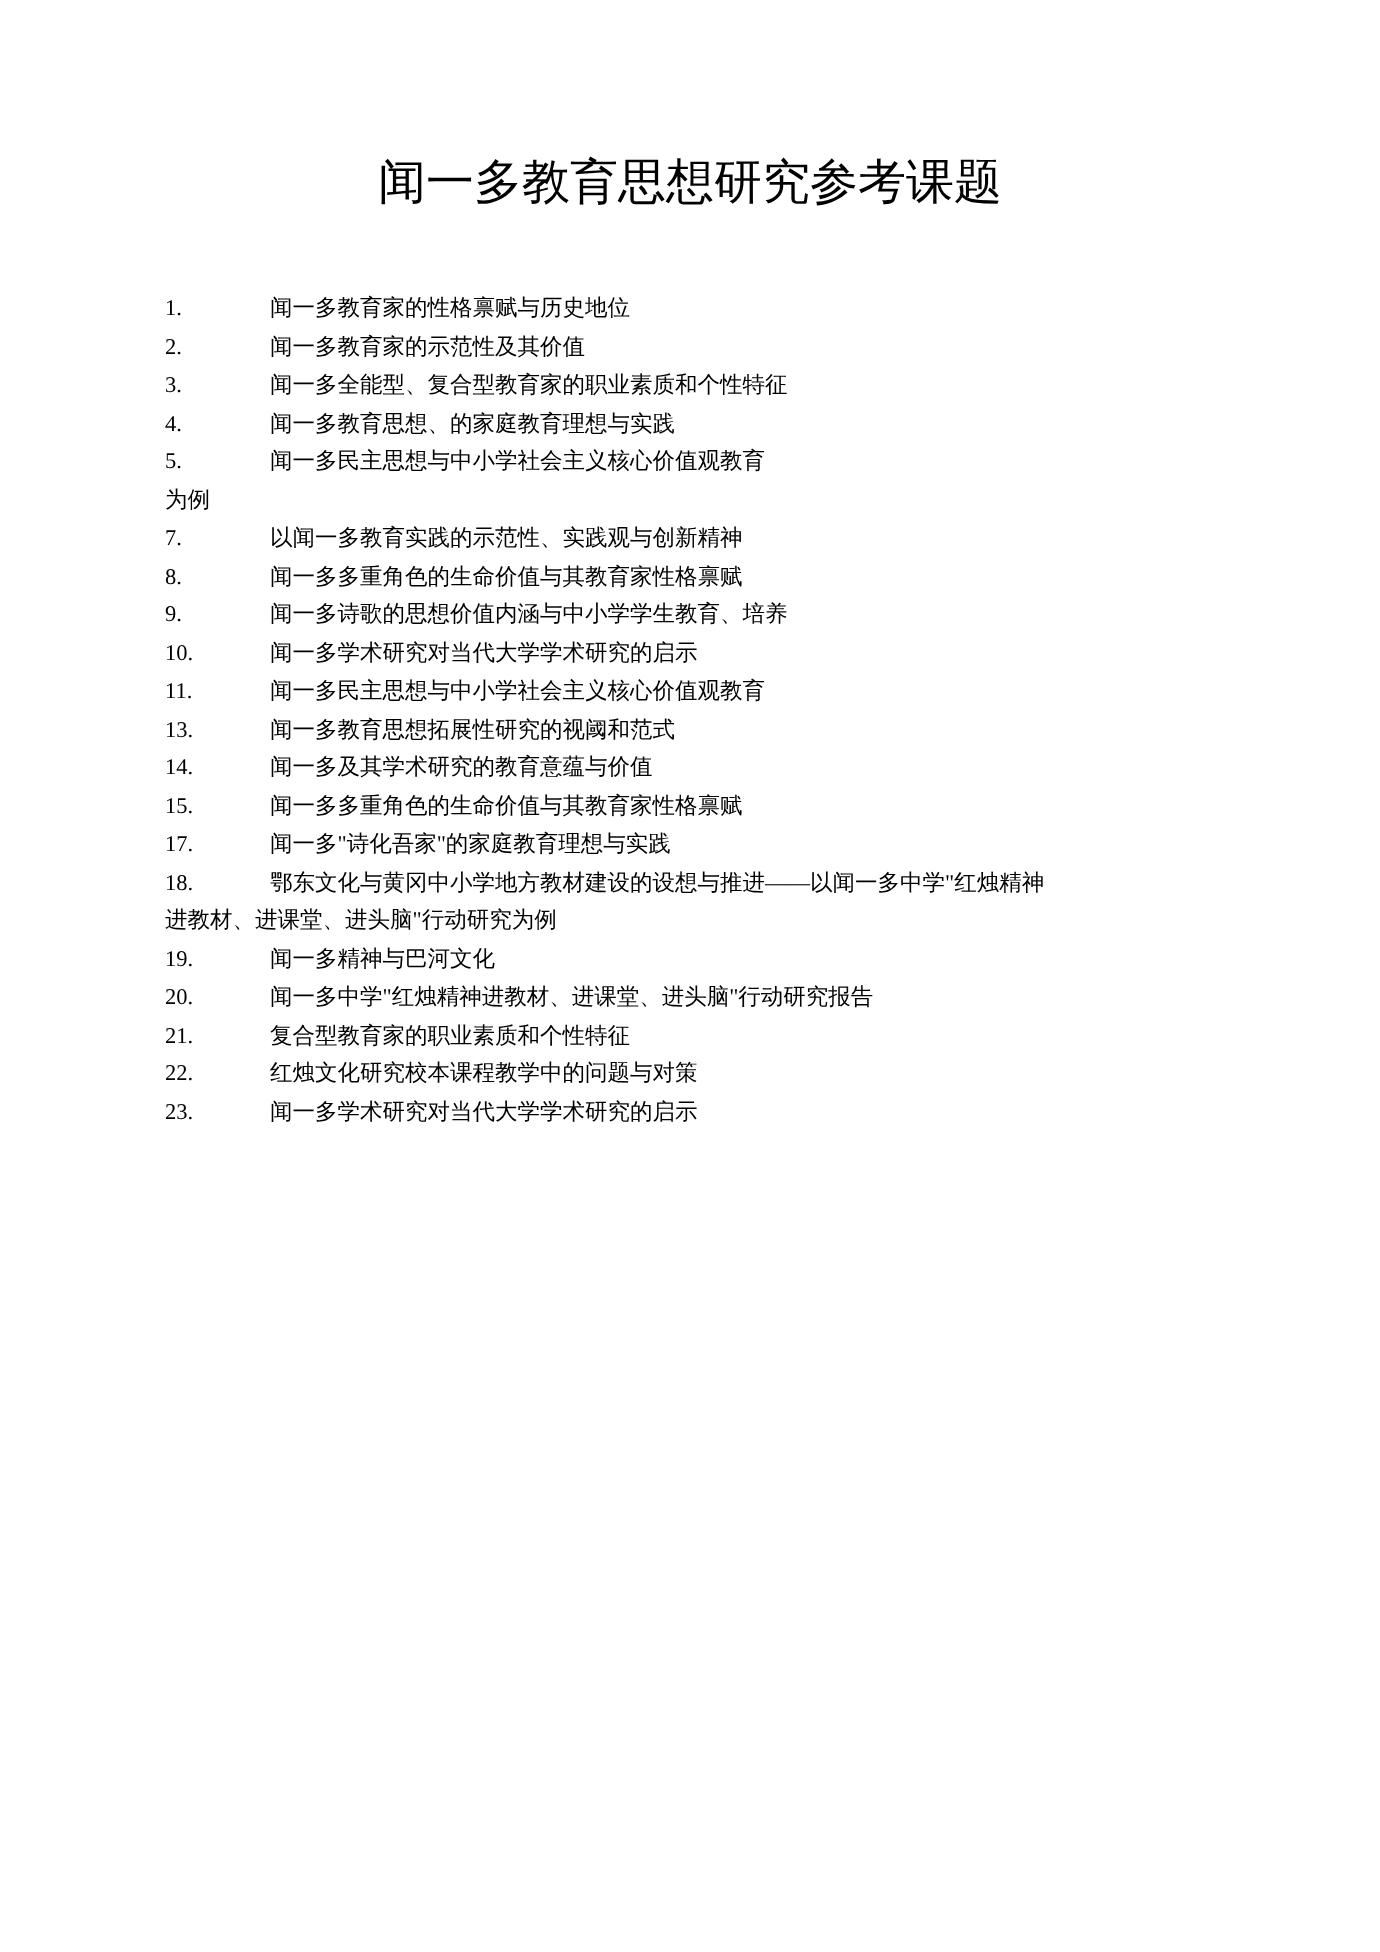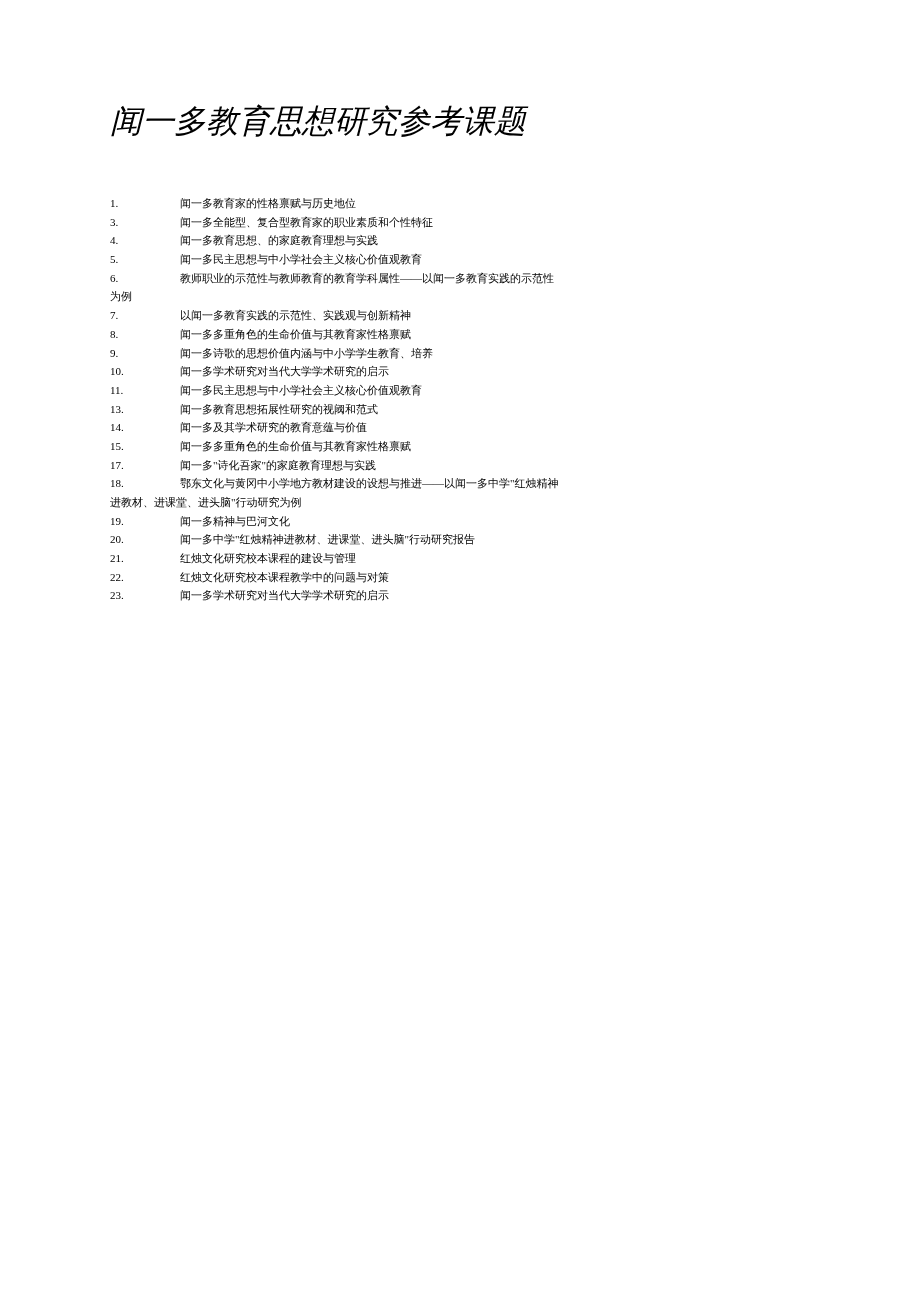--- a/index.html
+++ b/index.html
@@ -11,27 +11,26 @@
       width: 920px;
       height: 1301px;
       background: #ffffff;
       font-family: "SimSun", "宋体", serif;
       color: #000000;
       padding: 100px 110px 0 110px;
     }
     .title {
       font-family: "KaiTi", "楷体", serif;
       font-size: 32px;
-      text-align: left;
+      text-align: center;
       margin-bottom: 50px;
       font-weight: normal;
-      font-style: italic;
     }
     .list-container {
-      font-size: 11px;
+      font-size: 15px;
       line-height: 1.7;
     }
     .list-item {
       display: block;
       margin-bottom: 0;
     }
     .item-number {
       display: inline-block;
       min-width: 32px;
       text-align: left;
@@ -47,34 +46,34 @@
       display: block;
     }
   </style>
 </head>
 <body>
 
 <h1 class="title">闻一多教育思想研究参考课题</h1>
 
 <div class="list-container">
     <div class="list-item"><span class="item-number">1.</span><span class="item-gap"></span><span class="item-text">闻一多教育家的性格禀赋与历史地位</span></div>
+    <div class="list-item"><span class="item-number">2.</span><span class="item-gap"></span><span class="item-text">闻一多教育家的示范性及其价值</span></div>
     <div class="list-item"><span class="item-number">3.</span><span class="item-gap"></span><span class="item-text">闻一多全能型、复合型教育家的职业素质和个性特征</span></div>
     <div class="list-item"><span class="item-number">4.</span><span class="item-gap"></span><span class="item-text">闻一多教育思想、的家庭教育理想与实践</span></div>
     <div class="list-item"><span class="item-number">5.</span><span class="item-gap"></span><span class="item-text">闻一多民主思想与中小学社会主义核心价值观教育</span></div>
-    <div class="list-item"><span class="item-number">6.</span><span class="item-gap"></span><span class="item-text">教师职业的示范性与教师教育的教育学科属性——以闻一多教育实践的示范性</span></div>
     <div class="continuation">为例</div>
     <div class="list-item"><span class="item-number">7.</span><span class="item-gap"></span><span class="item-text">以闻一多教育实践的示范性、实践观与创新精神</span></div>
     <div class="list-item"><span class="item-number">8.</span><span class="item-gap"></span><span class="item-text">闻一多多重角色的生命价值与其教育家性格禀赋</span></div>
     <div class="list-item"><span class="item-number">9.</span><span class="item-gap"></span><span class="item-text">闻一多诗歌的思想价值内涵与中小学学生教育、培养</span></div>
     <div class="list-item"><span class="item-number">10.</span><span class="item-gap"></span><span class="item-text">闻一多学术研究对当代大学学术研究的启示</span></div>
     <div class="list-item"><span class="item-number">11.</span><span class="item-gap"></span><span class="item-text">闻一多民主思想与中小学社会主义核心价值观教育</span></div>
     <div class="list-item"><span class="item-number">13.</span><span class="item-gap"></span><span class="item-text">闻一多教育思想拓展性研究的视阈和范式</span></div>
     <div class="list-item"><span class="item-number">14.</span><span class="item-gap"></span><span class="item-text">闻一多及其学术研究的教育意蕴与价值</span></div>
     <div class="list-item"><span class="item-number">15.</span><span class="item-gap"></span><span class="item-text">闻一多多重角色的生命价值与其教育家性格禀赋</span></div>
     <div class="list-item"><span class="item-number">17.</span><span class="item-gap"></span><span class="item-text">闻一多"诗化吾家"的家庭教育理想与实践</span></div>
     <div class="list-item"><span class="item-number">18.</span><span class="item-gap"></span><span class="item-text">鄂东文化与黄冈中小学地方教材建设的设想与推进——以闻一多中学"红烛精神</span></div>
     <div class="continuation">进教材、进课堂、进头脑"行动研究为例</div>
     <div class="list-item"><span class="item-number">19.</span><span class="item-gap"></span><span class="item-text">闻一多精神与巴河文化</span></div>
     <div class="list-item"><span class="item-number">20.</span><span class="item-gap"></span><span class="item-text">闻一多中学"红烛精神进教材、进课堂、进头脑"行动研究报告</span></div>
-    <div class="list-item"><span class="item-number">21.</span><span class="item-gap"></span><span class="item-text">红烛文化研究校本课程的建设与管理</span></div>
+    <div class="list-item"><span class="item-number">21.</span><span class="item-gap"></span><span class="item-text">复合型教育家的职业素质和个性特征</span></div>
     <div class="list-item"><span class="item-number">22.</span><span class="item-gap"></span><span class="item-text">红烛文化研究校本课程教学中的问题与对策</span></div>
     <div class="list-item"><span class="item-number">23.</span><span class="item-gap"></span><span class="item-text">闻一多学术研究对当代大学学术研究的启示</span></div>
   </div>
 
 </body></html>

